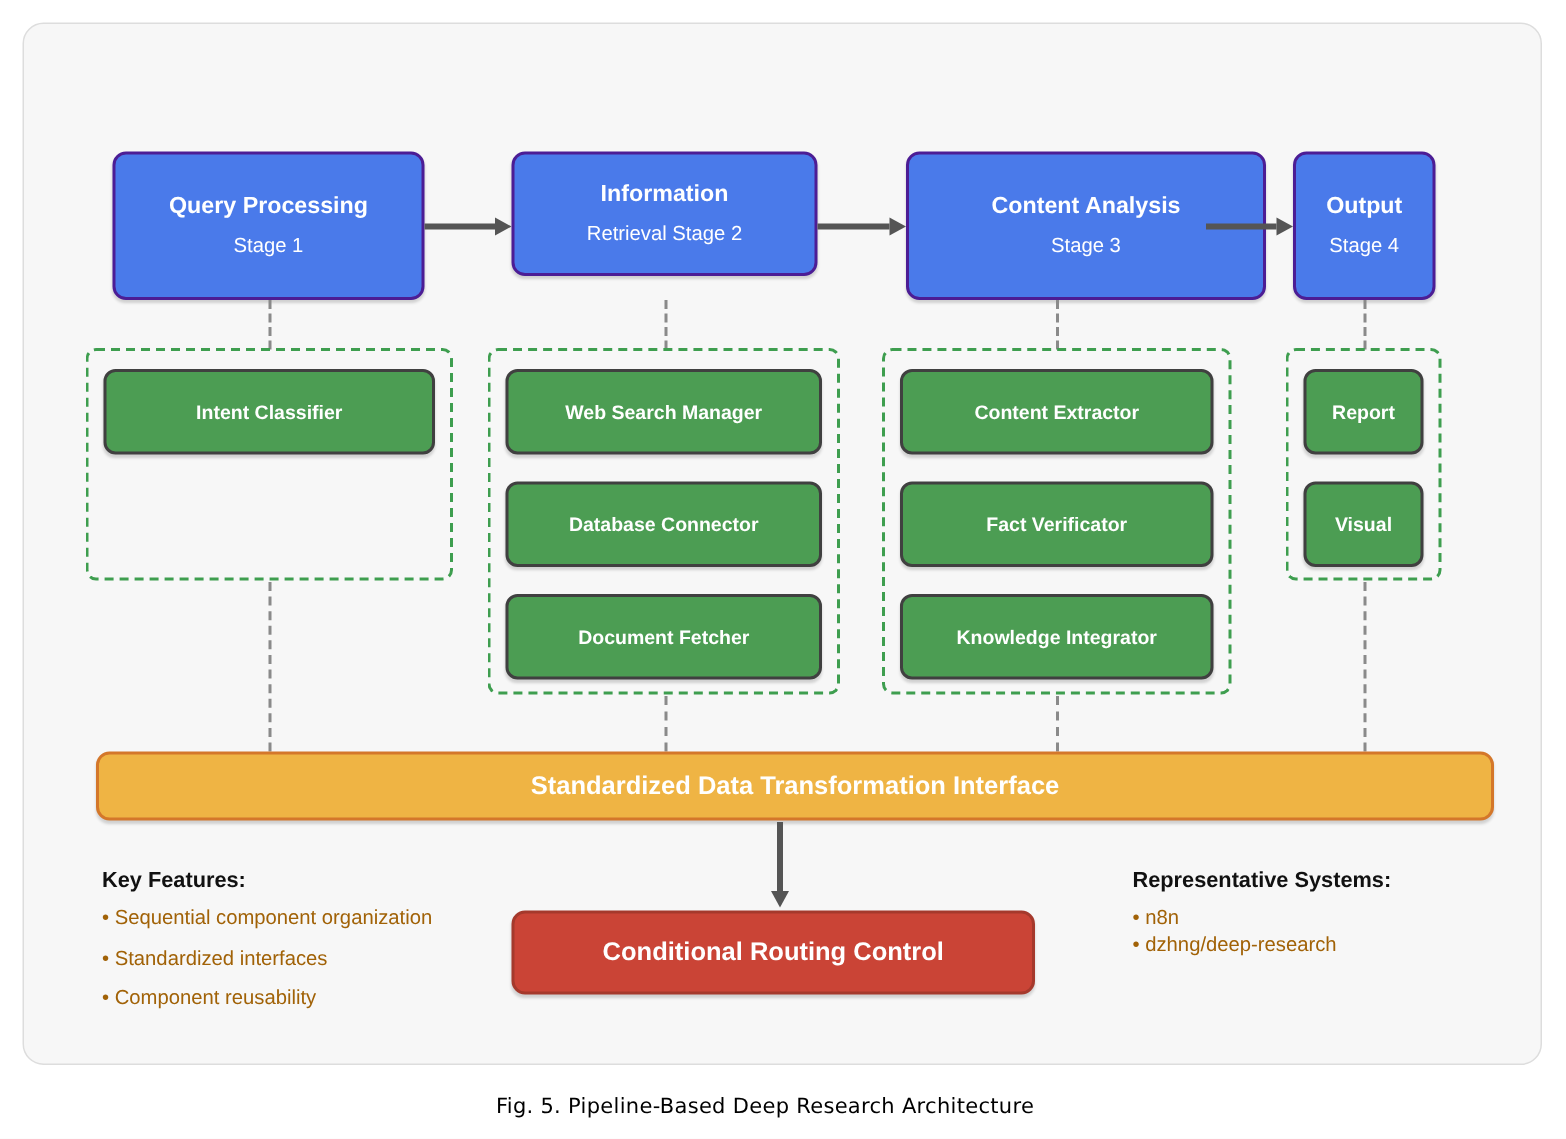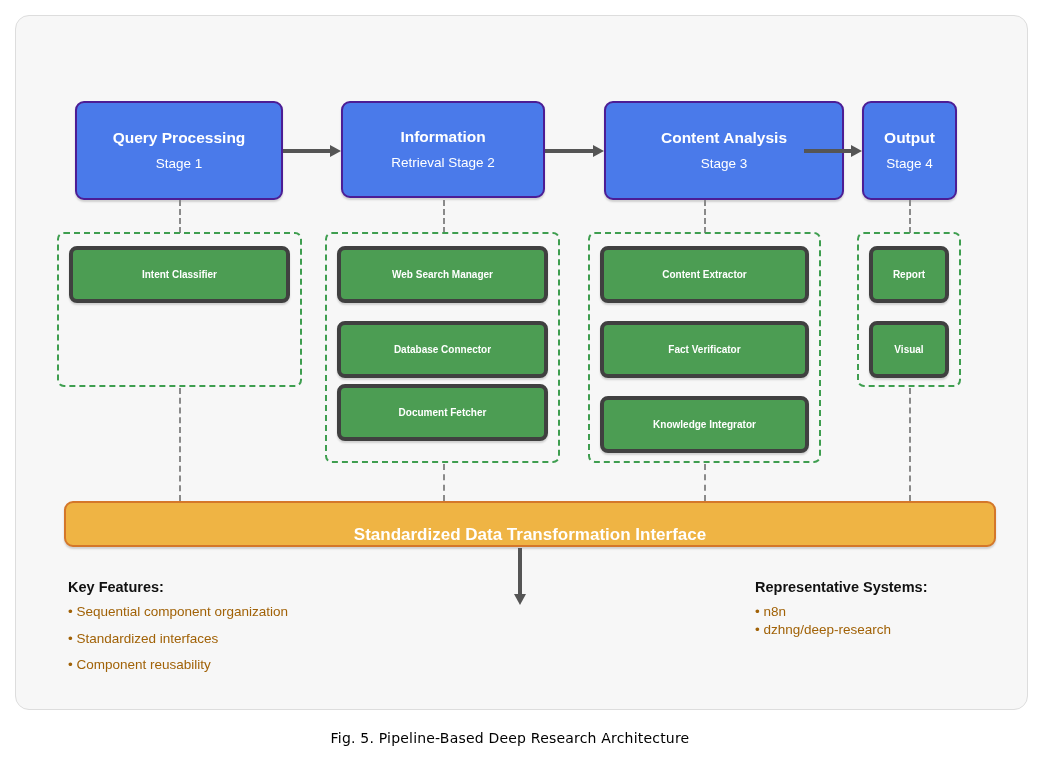--- a/index.html
+++ b/index.html
@@ -112,42 +112,42 @@
     border: 2.5px dashed #3e9e4f;
     border-radius: 7px;
     box-sizing: border-box;
     background: transparent;
   }
 
   
   .comp-box {
     position: absolute;
     background: #4c9d53;
-    border: 4px solid #404040;
+    border: 2px solid #404040;
     border-radius: 8px;
     box-sizing: border-box;
     display: flex;
     align-items: center;
     justify-content: center;
     color: #ffffff;
-    font-size: 10px;
+    font-size: 13px;
     font-weight: bold;
     text-align: center;
     box-shadow: 0 2px 2px rgba(0,0,0,0.16);
   }
 
   
   .interface-bar {
     position: absolute;
     background: #efb444;
     border: 2.5px solid #d4772a;
     border-radius: 9px;
     box-sizing: border-box;
     display: flex;
-    align-items: flex-end;
+    align-items: center;
     justify-content: center;
     color: #ffffff;
     font-size: 17px;
     font-weight: bold;
     box-shadow: 0 2px 2px rgba(0,0,0,0.16);
   }
 
   
   .down-arrow {
     position: absolute;
@@ -226,21 +226,21 @@
 <div id="figure-root">
 
   <div class="panel"></div>
 
 
   <div class="stage-box" style="left:75px;  top:101px; width:208px; height:99px;">
     <div class="stage-title">Query Processing</div>
     <div class="stage-sub">Stage 1</div>
   </div>
 
-  <div class="stage-box" style="left:341px; top:101px; width:204px; height:97px;">
+  <div class="stage-box" style="left:341px; top:101px; width:204px; height:83px;">
     <div class="stage-title">Information</div>
     <div class="stage-sub">Retrieval Stage 2</div>
   </div>
 
   <div class="stage-box" style="left:604px; top:101px; width:240px; height:99px;">
     <div class="stage-title">Content Analysis</div>
     <div class="stage-sub">Stage 3</div>
   </div>
 
   <div class="stage-box" style="left:862px; top:101px; width:95px; height:99px;">
@@ -274,21 +274,21 @@
   <div class="comp-box" style="left:69px; top:246px; width:221px; height:57px;">
     <span>Intent Classifier</span>
   </div>
 
   <div class="comp-box" style="left:337px; top:246px; width:211px; height:57px;">
     <span>Web Search Manager</span>
   </div>
   <div class="comp-box" style="left:337px; top:321px; width:211px; height:57px;">
     <span>Database Connector</span>
   </div>
-  <div class="comp-box" style="left:337px; top:384px; width:211px; height:57px;">
+  <div class="comp-box" style="left:337px; top:396px; width:211px; height:57px;">
     <span>Document Fetcher</span>
   </div>
 
   <div class="comp-box" style="left:600px; top:246px; width:209px; height:57px;">
     <span>Content Extractor</span>
   </div>
   <div class="comp-box" style="left:600px; top:321px; width:209px; height:57px;">
     <span>Fact Verificator</span>
   </div>
   <div class="comp-box" style="left:600px; top:396px; width:209px; height:57px;">
@@ -309,20 +309,23 @@
 
   <div class="interface-bar" style="left:64px; top:501px; width:932px; height:46px;">
     <span>Standardized Data Transformation Interface</span>
   </div>
 
   <div class="down-arrow" style="left:514px; top:548px; height:57px;">
     <div class="shaft" style="height:47px;"></div>
     <div class="head" style="top:46px;"></div>
   </div>
 
+  <div class="control-box" style="left:341px; top:607px; width:349px; height:56px;">
+    <span>Conditional Routing Control</span>
+  </div>
 
   <div class="notes-block" style="left:68px; top:579px;">
     <div class="notes-heading">Key Features:</div>
     <div class="notes-item">• Sequential component organization</div>
     <div class="notes-item">• Standardized interfaces</div>
     <div class="notes-item">• Component reusability</div>
   </div>
 
   <div class="notes-block tight" style="left:755px; top:579px;">
     <div class="notes-heading">Representative Systems:</div>

